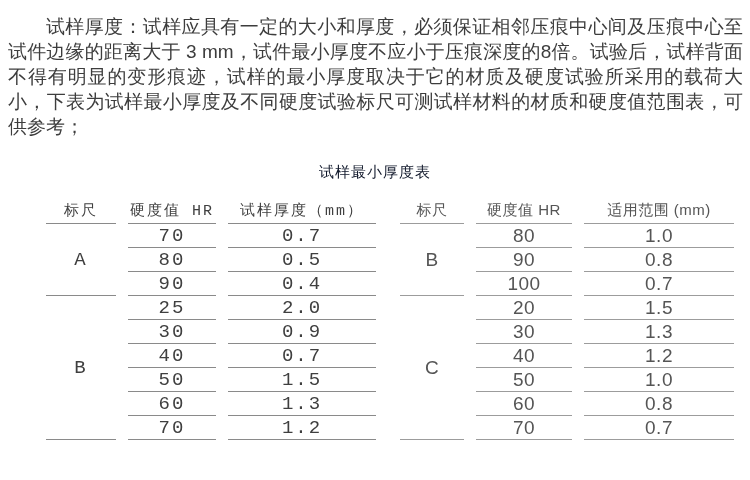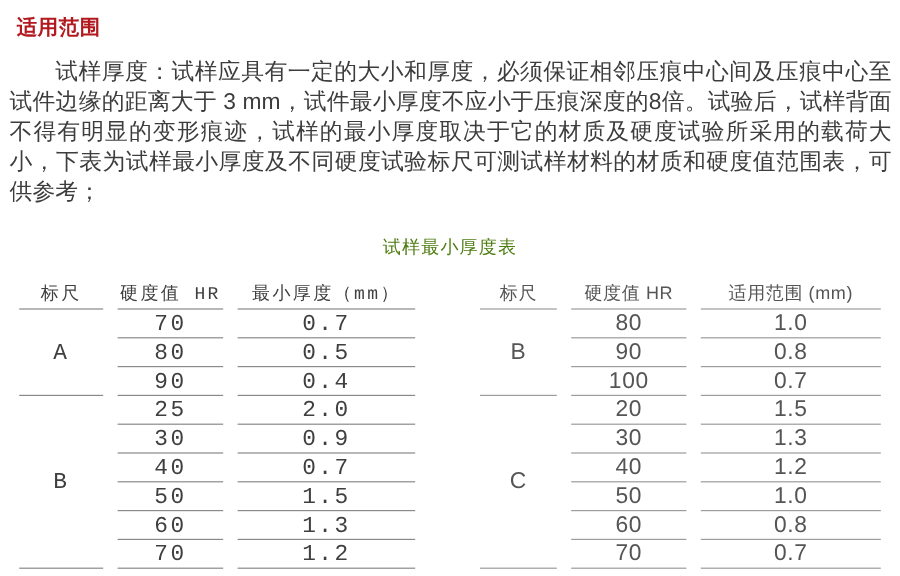--- a/index.html
+++ b/index.html
@@ -27,28 +27,27 @@
     color: #3d3d3d;
     text-indent: 2em;
     text-align: justify;
   }
 
   .caption {
     margin-top: 24px;
     text-align: center;
     font-size: 15px;
     letter-spacing: 1px;
-    color: #4d7c0f;
+    color: #0f172a;
   }
 
   .tables {
     display: flex;
-    justify-content: space-between;
+    justify-content: flex-end;
     margin: 16px 4px 0 4px;
-    gap: 16px;
   }
 
   table.t {
     border-collapse: separate;
     border-spacing: 12px 0;
   }
   table.t th, table.t td {
     text-align: center;
     vertical-align: middle;
     padding: 0;
@@ -78,33 +77,32 @@
   }
   table.t-right .c0 { width: 64px; }
   table.t-right .c1 { width: 96px; }
   table.t-right .c2 { width: 150px; }
 </style>
 </head>
 <body>
 
 <div class="page">
 
-  <h1 class="page-title">适用范围</h1>
 
   <p class="intro">试样厚度：试样应具有一定的大小和厚度，必须保证相邻压痕中心间及压痕中心至试件边缘的距离大于 3 mm，试件最小厚度不应小于压痕深度的8倍。试验后，试样背面不得有明显的变形痕迹，试样的最小厚度取决于它的材质及硬度试验所采用的载荷大小，下表为试样最小厚度及不同硬度试验标尺可测试样材料的材质和硬度值范围表，可供参考；</p>
 
   <div class="caption">试样最小厚度表</div>
 
   <div class="tables">
     <table class="t t-left">
         <thead>
           <tr>
             <th class="c0">标尺</th>
             <th class="c1">硬度值 HR</th>
-            <th class="c2">最小厚度（mm）</th>
+            <th class="c2">试样厚度（mm）</th>
           </tr>
         </thead>
         <tbody>
           <tr>
             <td rowspan="3" class="c0">A</td>
             <td class="c1">70</td>
             <td class="c2">0.7</td>
           </tr>
           <tr>
             <td class="c1">80</td>

